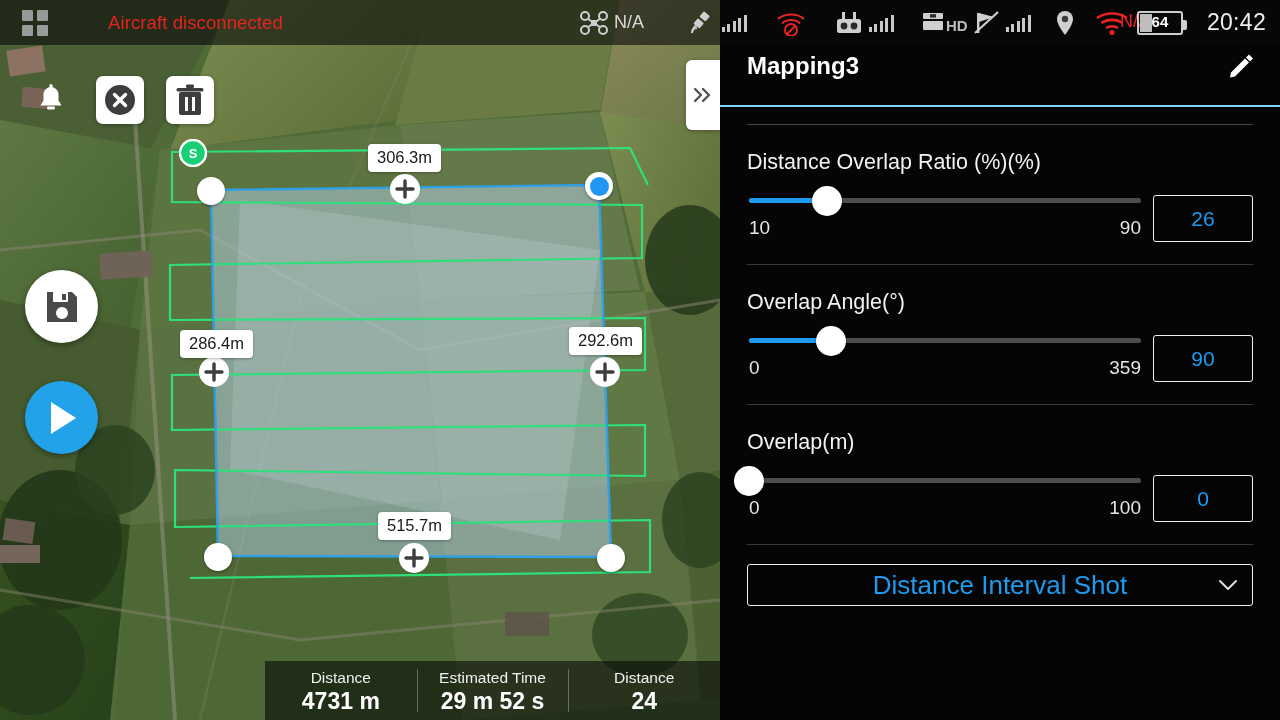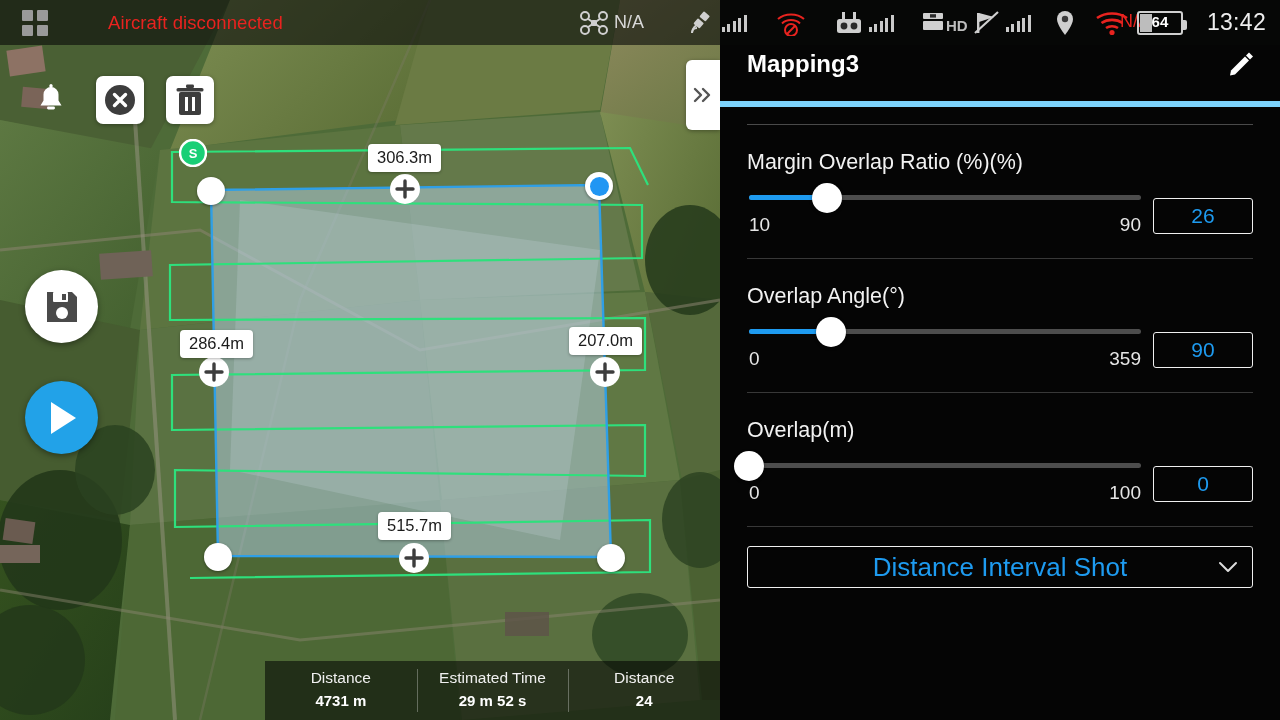--- a/index.html
+++ b/index.html
@@ -65,43 +65,43 @@
     box-shadow:0 1px 3px rgba(0,0,0,.3); white-space:nowrap; }
 
   
   #stats-bar { position:absolute; left:265px; top:661px; width:455px; height:59px;
     background:rgba(0,0,0,0.55); display:flex; z-index:30; }
   .stat { flex:1; display:flex; flex-direction:column; align-items:center;
     justify-content:center; position:relative; }
   .stat + .stat::before { content:""; position:absolute; left:0; top:8px; bottom:8px;
     width:1px; background:rgba(255,255,255,.3); }
   .stat .k { color:#f0f0f0; font-size:15.5px; line-height:20px; }
-  .stat .v { color:#fff; font-size:15px; font-weight:bold; line-height:24px; margin-top:1px; }
+  .stat .v { color:#fff; font-size:23px; font-weight:bold; line-height:24px; margin-top:1px; }
 
   
   #panel { position:absolute; left:720px; top:45px; width:560px; height:675px;
     background:#050505; z-index:35; }
   #panel-header { height:62px; display:flex; align-items:center;
-    padding:0 26px 18px 27px; border-bottom:6px solid #7dd3fc; }
+    padding:0 26px 18px 27px; border-bottom:2px solid #7dd3fc; }
   #panel-title { color:#fff; font-size:24px; font-weight:bold; flex:1; }
   #panel-scroll { padding:0 27px; }
   .top-rule { height:1px; background:#4a4a4a; margin-top:17px; }
   .sec-label { color:#f2f2f2; font-size:21.5px; margin-top:25px; }
   .slider-row { display:flex; align-items:center; margin-top:20px;justify-content:space-between; }
   .slider-wrap { position:relative; flex:1; margin-right:10px; }
   .track { position:relative; height:5px; background:#4d4d4d; border-radius:3px;
     margin:0 2px; }
   .track .active { position:absolute; left:0; top:0; bottom:0; background:#1e9bf0;
     border-radius:3px; }
   .thumb { position:absolute; top:50%; width:30px; height:30px; background:#fff;
     border-radius:50%; transform:translate(-50%,-50%); box-shadow:0 1px 3px rgba(0,0,0,.5); }
   .range-row { display:flex; justify-content:space-between; margin-top:14px;
     padding:0 2px; }
   .range-row span { color:#e6e6e6; font-size:19px; }
-  .val-box { width:100px; height:36px; border:1.5px solid #f0f0f0; border-radius:3px;
+  .val-box { width:100px; height:47px; border:1.5px solid #f0f0f0; border-radius:3px;
     display:flex; align-items:center; justify-content:center; flex:none; }
   .val-box span { color:#1e9bf0; font-size:21px; }
   .divider { height:1px; background:#383838; margin-top:22px; }
   #photo-select { margin-top:19px; height:42px; border:1.5px solid #f0f0f0;
     border-radius:3px; display:flex; align-items:center; justify-content:center;
     position:relative; }
   #photo-select .sel-text { color:#1e9bf0; font-size:26px; }
   #photo-select .chev { position:absolute; right:14px; top:50%; transform:translateY(-50%); }
 </style>
 </head>
@@ -206,21 +206,21 @@
       <circle cx="15" cy="15" r="15" fill="#fff"></circle>
       <path d="M15 7 V23 M7 15 H23" stroke="#3d3d3d" stroke-width="3.4" stroke-linecap="round"></path>
     </svg>
     <svg width="30" height="30" style="position:absolute;left:399px;top:543px;z-index:23;">
       <circle cx="15" cy="15" r="15" fill="#fff"></circle>
       <path d="M15 7 V23 M7 15 H23" stroke="#3d3d3d" stroke-width="3.4" stroke-linecap="round"></path>
     </svg>
 
     <div class="dist-label" style="left:368px;top:144px;">306.3m</div>
     <div class="dist-label" style="left:180px;top:330px;">286.4m</div>
-    <div class="dist-label" style="left:569px;top:327px;">207.0m</div>
+    <div class="dist-label" style="left:569px;top:327px;">292.6m</div>
     <div class="dist-label" style="left:378px;top:512px;">515.7m</div>
   </div>
 
   <svg id="bell" width="30" height="34" viewBox="0 0 30 34">
     <path d="M15 3 a7.5 7.5 0 0 1 7.5 7.5 v6 l3 5 h-21 l3 -5 v-6 A7.5 7.5 0 0 1 15 3 z" fill="#fff"></path>
     <rect x="11" y="22.5" width="8" height="3" rx="1.4" fill="#fff"></rect>
     <rect x="13.4" y="0" width="3.2" height="4" rx="1.6" fill="#fff"></rect>
   </svg>
 
   <div id="btn-close-edit" class="map-btn-sq">
@@ -280,21 +280,21 @@
       <div id="panel-title">Mapping3</div>
       <svg width="26" height="26" viewBox="0 0 26 26">
         <path d="M3 19.5 L17 5.5 L21 9.5 L7 23.5 L2 24.5 z" fill="#fff"></path>
         <path d="M18 4.5 L21 1.5 L25 5.5 L22 8.5 z" fill="#fff"></path>
       </svg>
     </div>
 
     <div id="panel-scroll">
       <div class="top-rule"></div>
 
-      <div class="sec-label">Margin Overlap Ratio (%)(%)</div>
+      <div class="sec-label">Distance Overlap Ratio (%)(%)</div>
       <div class="slider-row">
         <div class="slider-wrap">
           <div class="track">
             <div class="active" style="width:20%"></div>
             <div class="thumb" style="left:20%"></div>
           </div>
           <div class="range-row">
             <span>10</span>
             <span>90</span>
           </div>
@@ -445,16 +445,16 @@
       <path d="M11 18 a8.5 6 0 0 1 12 0" stroke="#e8231f" stroke-width="2.6" fill="none"></path>
       <circle cx="17" cy="22.5" r="2.6" fill="#e8231f"></circle>
     </svg>
     <span class="sb-text na-red">N/A</span>
 
     <div class="battery" style="margin-right:24px;margin-left:6px;">
       <div class="fill"></div>
       <div class="pct">64</div>
     </div>
 
-    <div id="clock">13:42</div>
+    <div id="clock">20:42</div>
   </div>
 
 </div>
 
 </body></html>

